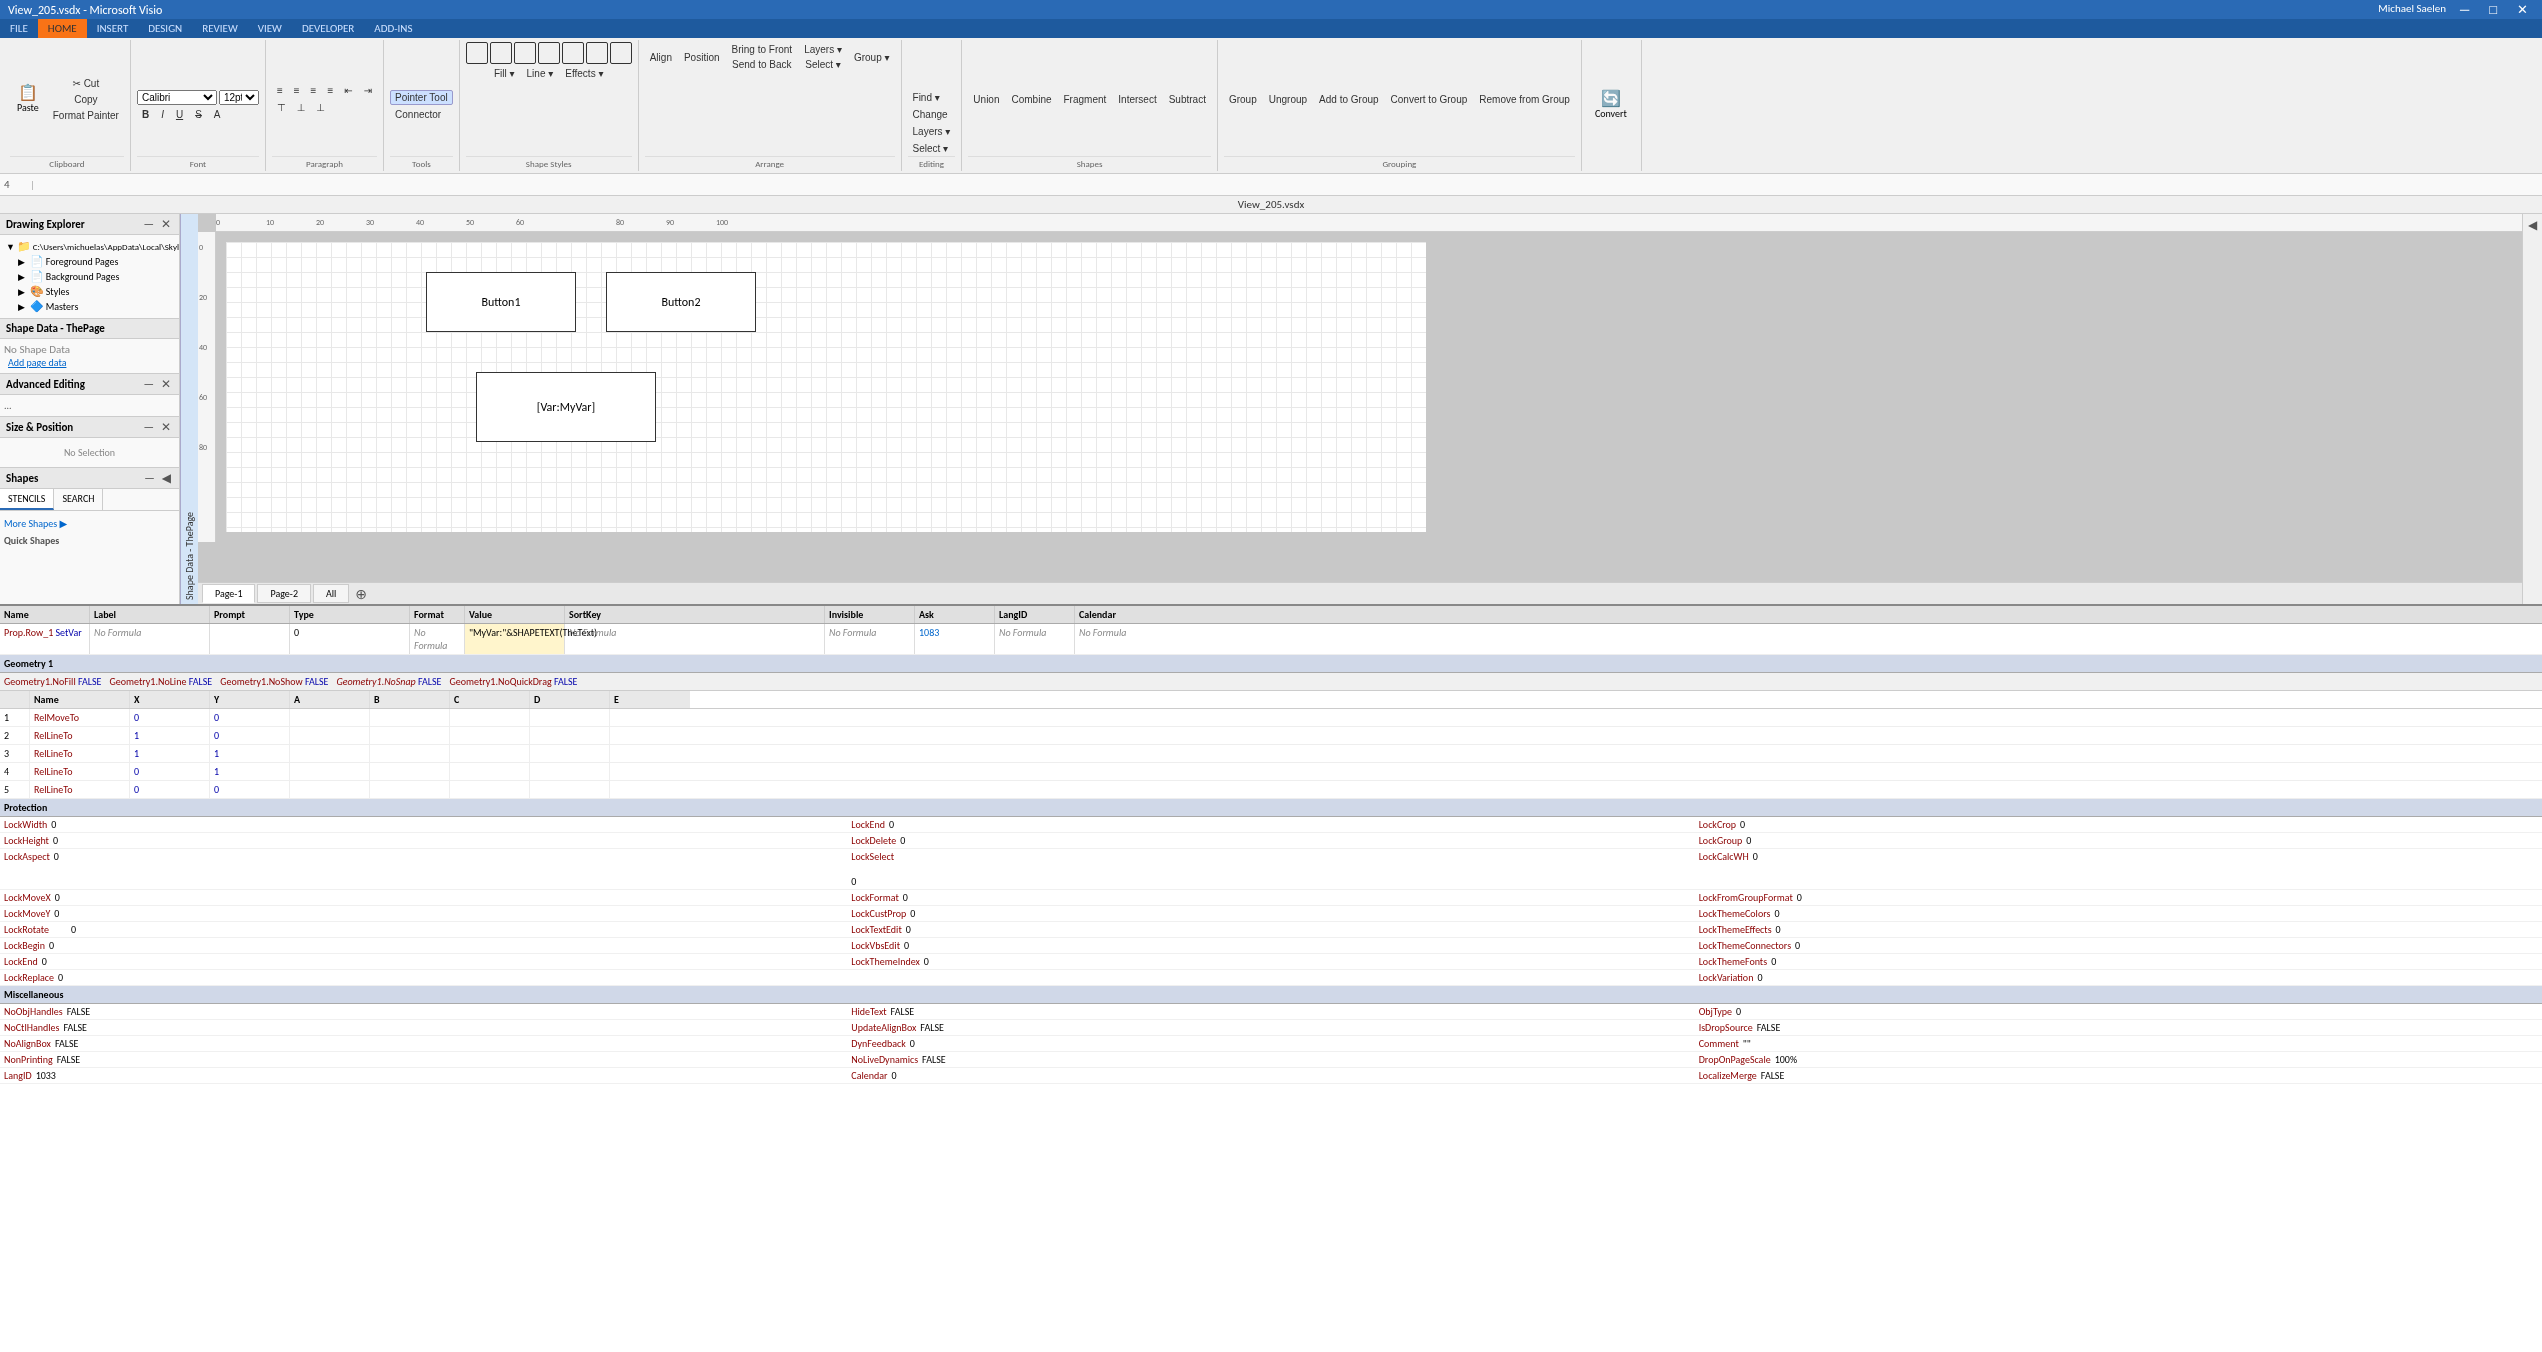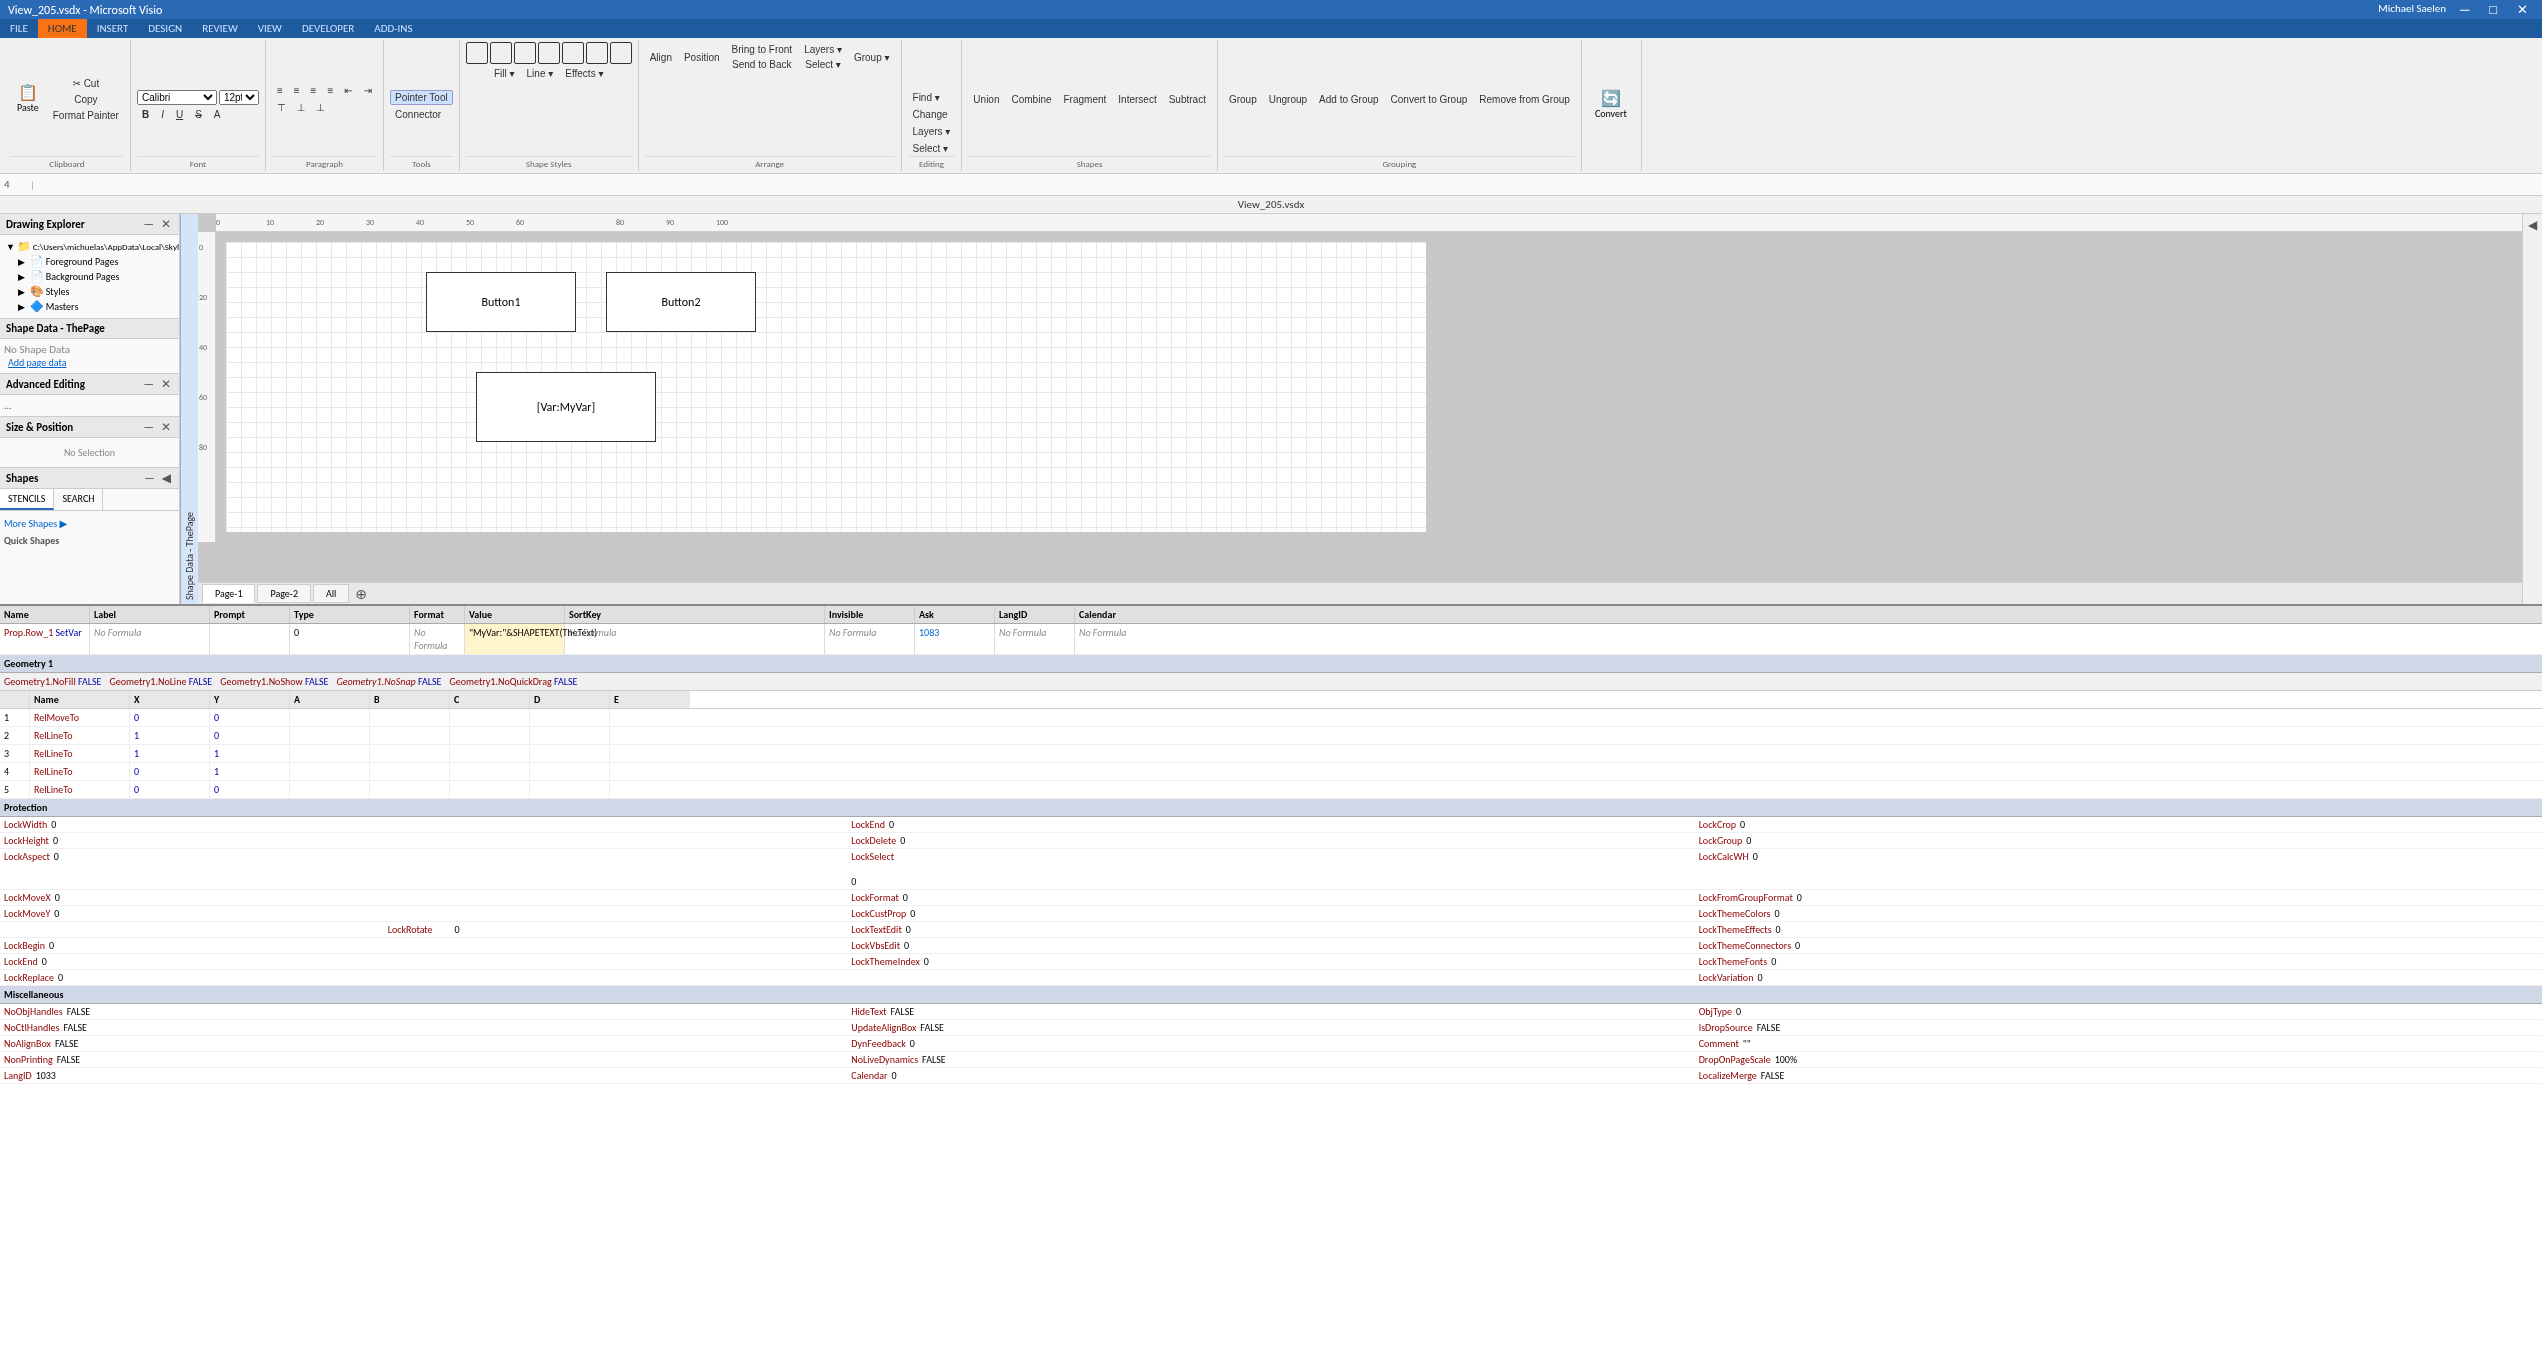--- a/index.html
+++ b/index.html
@@ -596,21 +596,21 @@
         <span>0</span>
       </div>
       <div style="padding: 1px 4px; border-bottom: 1px solid rgb(240, 240, 240); display: flex; gap: 4px;">
         <span style="color:#8B0000;">LockCustProp</span>
         <span>0</span>
       </div>
       <div style="padding: 1px 4px; border-bottom: 1px solid rgb(240, 240, 240); display: flex; gap: 4px;">
         <span style="color:#8B0000;">LockThemeColors</span>
         <span>0</span>
       </div>
-      <div style="padding: 1px 4px; border-bottom: 1px solid rgb(240, 240, 240); display: flex; gap: 22px; justify-content: center;">
+      <div style="padding: 1px 4px; border-bottom: 1px solid rgb(240, 240, 240); display: flex; gap: 22px;">
         <span style="color:#8B0000;">LockRotate</span>
         <span>0</span>
       </div>
       <div style="padding: 1px 4px; border-bottom: 1px solid rgb(240, 240, 240); display: flex; gap: 4px;">
         <span style="color:#8B0000;">LockTextEdit</span>
         <span>0</span>
       </div>
       <div style="padding: 1px 4px; border-bottom: 1px solid rgb(240, 240, 240); display: flex; gap: 4px;">
         <span style="color:#8B0000;">LockThemeEffects</span>
         <span>0</span>

